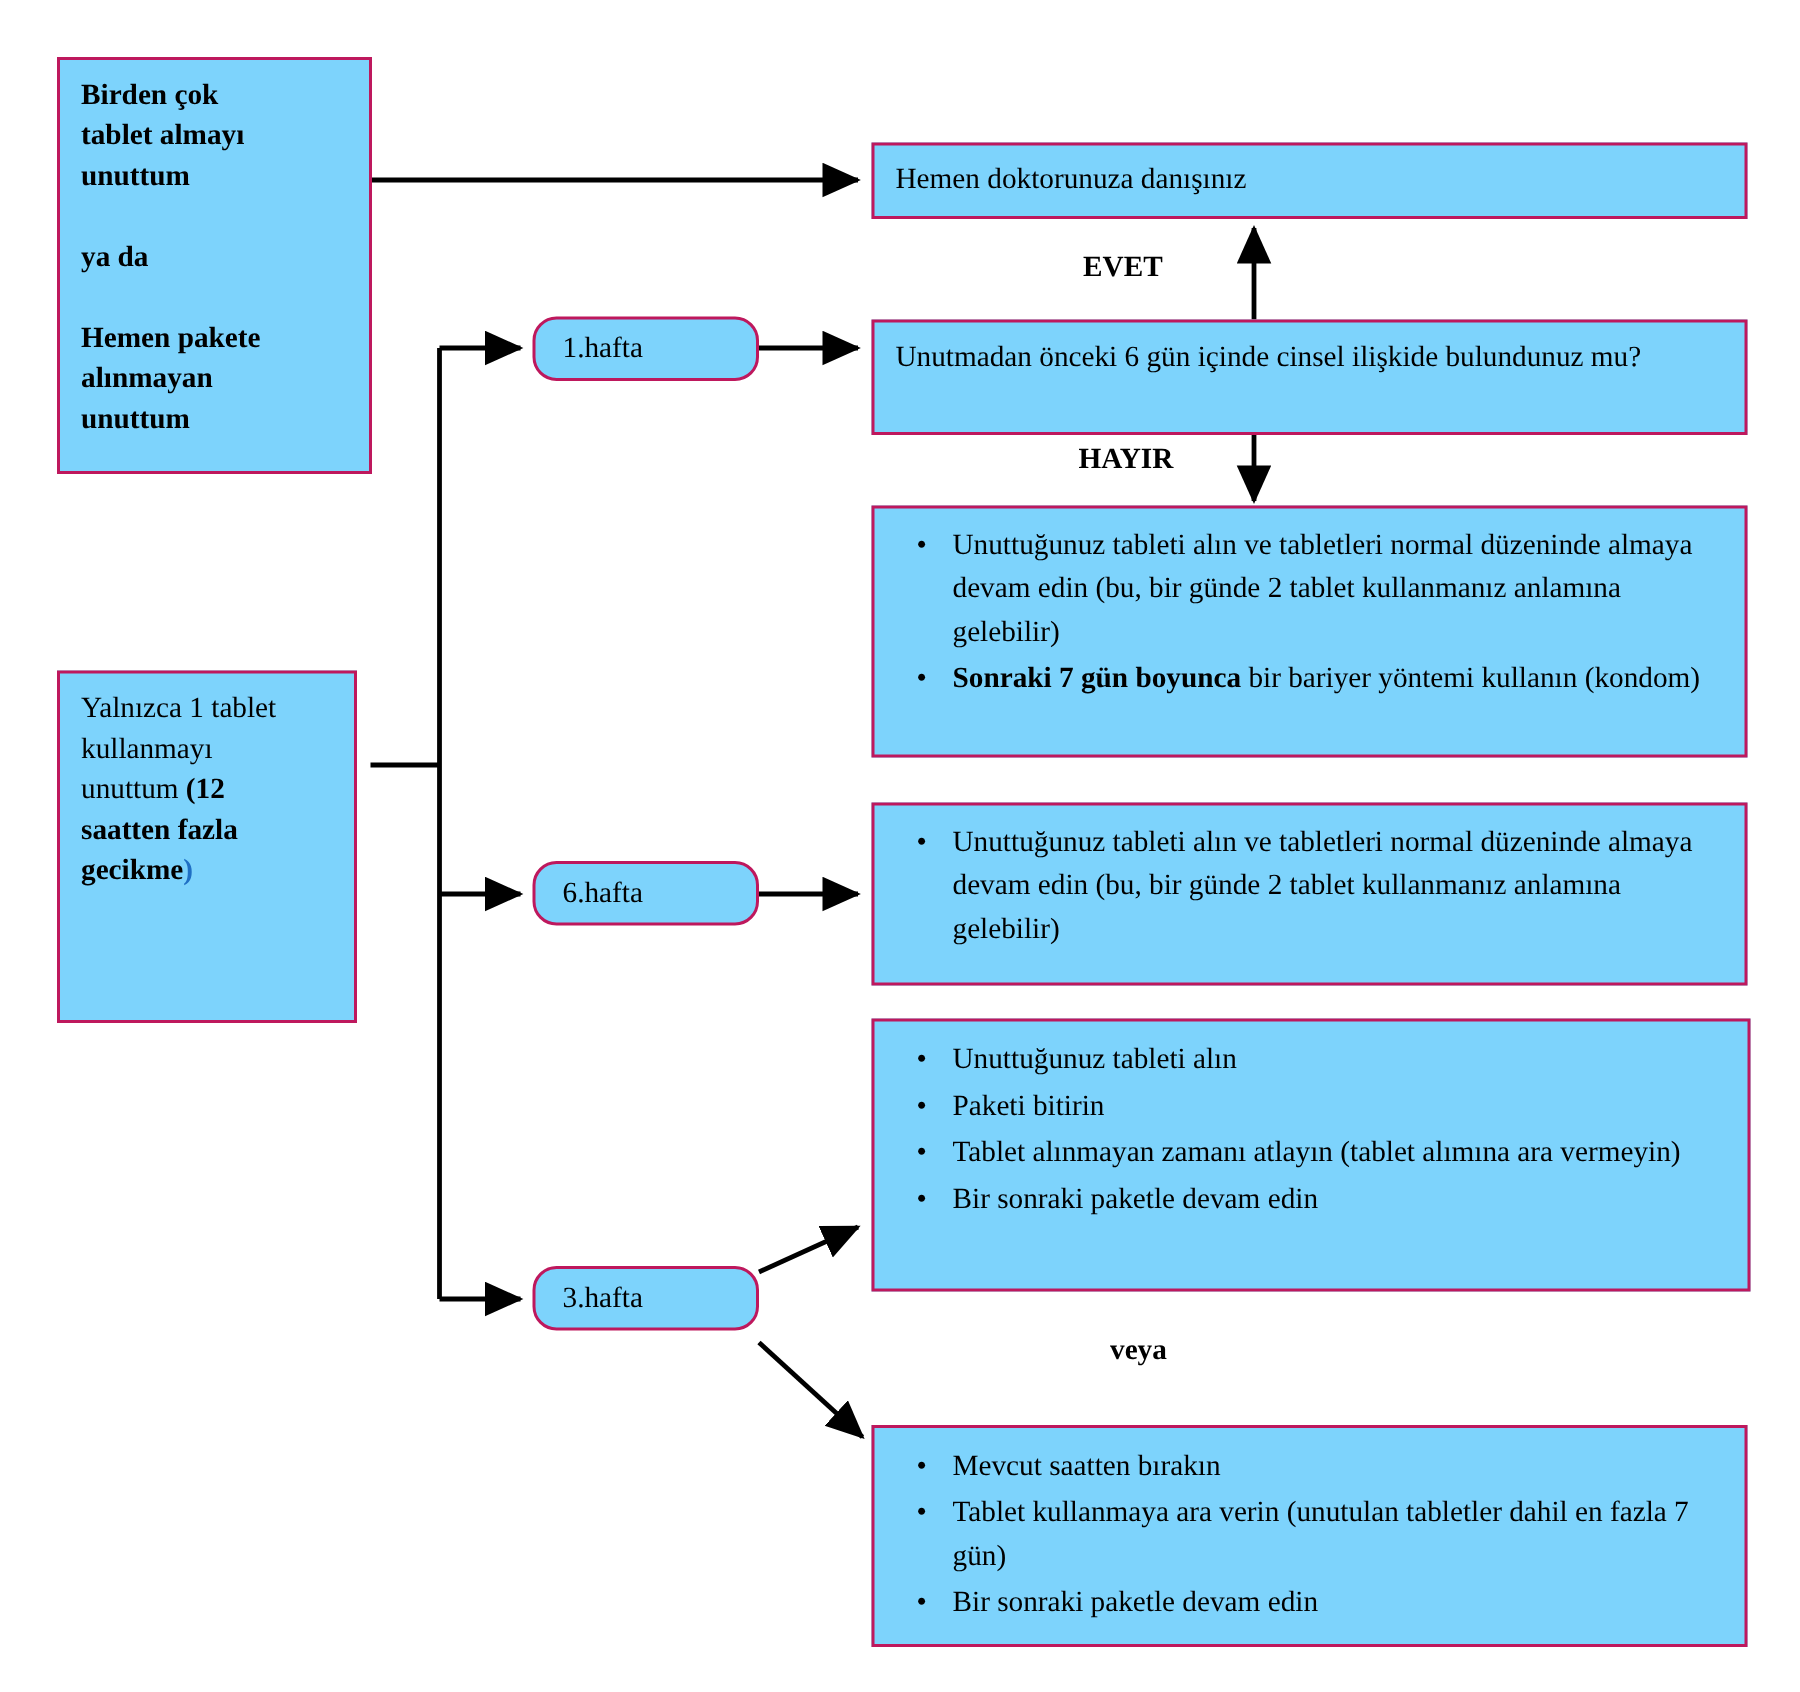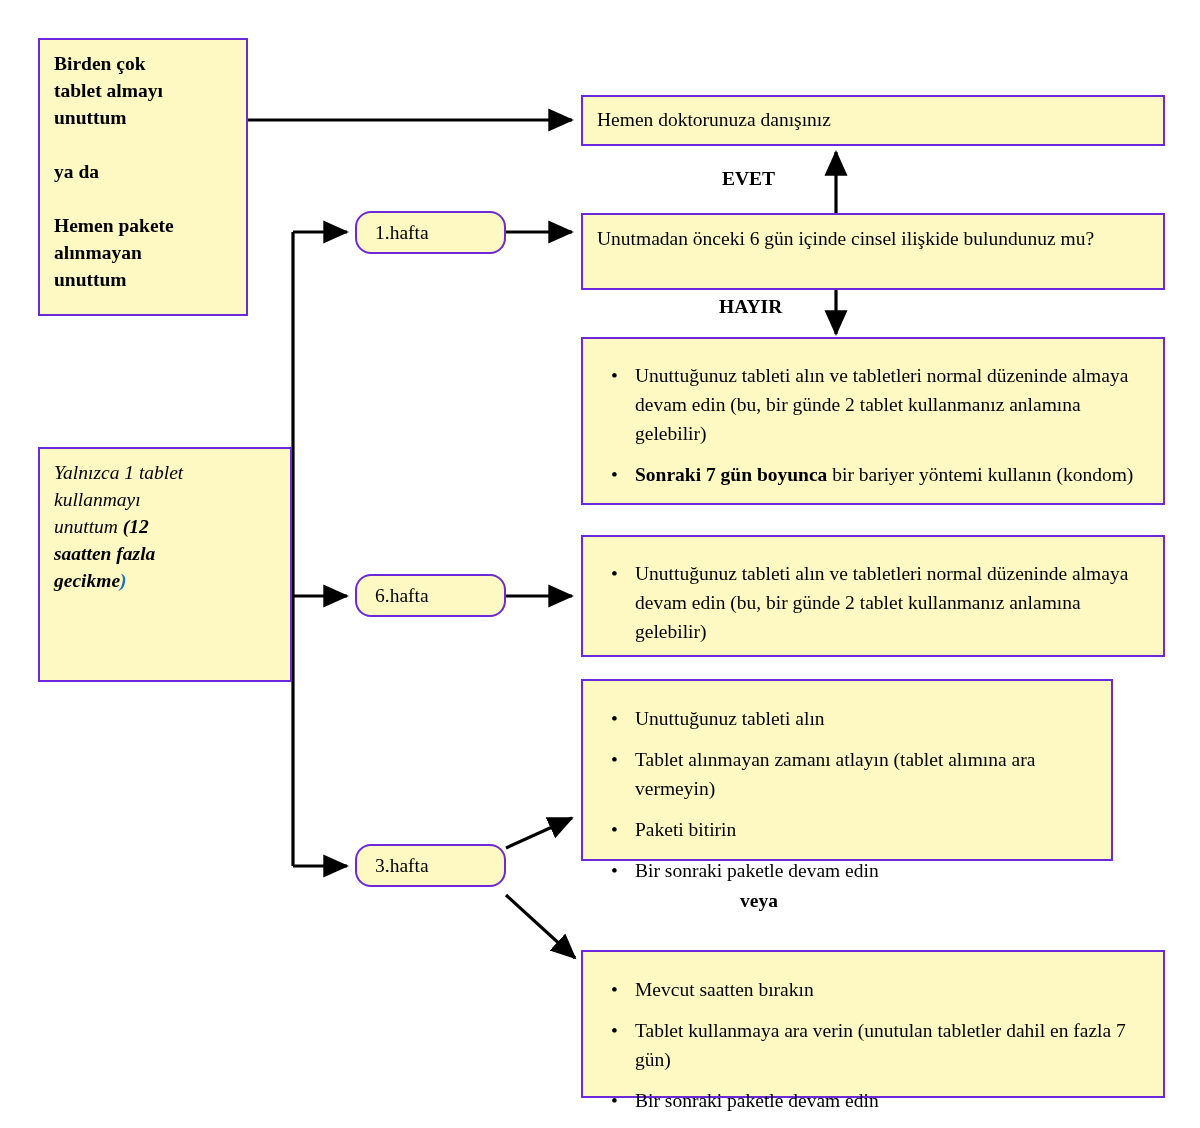--- a/index.html
+++ b/index.html
@@ -2,34 +2,34 @@
 <html><head>
 <meta charset="utf-8">
 <title>Flowchart</title>
 <style>
   html,body{margin:0;padding:0;background:#ffffff;}
   body{width:1200px;height:1128px;overflow:hidden;
        font-family:"Liberation Serif",serif;color:#000;}
   #stage{position:relative;width:1200px;height:1128px;}
   svg.layer{position:absolute;left:0;top:0;width:1200px;height:1128px;}
 
-  .node{position:absolute;box-sizing:border-box;border:2px solid #6d28d9;background:#fef9c3;}
+  .node{position:absolute;box-sizing:border-box;border:2px solid #be185d;background:#7dd3fc;}
   .node .inner{padding:10px 14px;}
 
   .txt{font-size:19.5px;line-height:27px;}
   .txt-b{font-weight:bold;}
   .blue-paren{color:#1F6FC4;font-weight:bold;}
 
   .week{display:flex;align-items:center;border-radius:16px;}
   .week .inner{padding-left:18px;font-size:19.5px;}
 
   .bigtxt{font-size:19.5px;line-height:29px;}
 
   ul.bl{margin:0;padding:0;list-style:none;}
-  ul.bl li{position:relative;padding-left:38px;margin:12px 0 2px 0;
+  ul.bl li{position:relative;padding-left:38px;margin:0 0 2px 0;
            font-size:19.5px;line-height:29px;}
   ul.bl li::before{content:"\2022";position:absolute;left:14px;top:0;
            font-size:19.5px;line-height:29px;}
 
   .edgelbl{position:absolute;font-weight:bold;font-size:19.5px;}
   .spacer{height:27px;}
 </style>
 </head>
 <body>
 
@@ -73,21 +73,21 @@
       <div>unuttum</div>
       <div class="spacer"></div>
       <div>ya da</div>
       <div class="spacer"></div>
       <div>Hemen pakete</div>
       <div>alınmayan</div>
       <div>unuttum</div>
     </div>
   </div>
 
-  <div class="node" style="left:38px;top:447px;width:254px;height:235px;font-style:italic;">
+  <div class="node" style="left:38px;top:447px;width:200px;height:235px;">
     <div class="inner txt">
       <div>Yalnızca 1 tablet</div>
       <div>kullanmayı</div>
       <div><span>unuttum </span><span class="txt-b">(12</span></div>
       <div class="txt-b">saatten fazla</div>
       <div><span class="txt-b">gecikme</span><span class="blue-paren">)</span></div>
     </div>
   </div>
 
   <div class="node week" style="left:355px;top:211px;width:151px;height:43px;">
@@ -124,26 +124,26 @@
   </div>
 
   <div class="node" style="left:581px;top:535px;width:584px;height:122px;">
     <div class="inner" style="padding-top:10px;">
       <ul class="bl">
         <li><span class="txt-b"></span><span>Unuttuğunuz tableti alın ve tabletleri normal düzeninde almaya devam edin (bu, bir günde 2 tablet kullanmanız anlamına gelebilir)</span></li>
       </ul>
     </div>
   </div>
 
-  <div class="node" style="left:581px;top:679px;width:532px;height:182px;">
+  <div class="node" style="left:581px;top:679px;width:586px;height:182px;">
     <div class="inner" style="padding-top:11px;">
       <ul class="bl">
         <li><span>Unuttuğunuz tableti alın</span></li>
+        <li><span>Paketi bitirin</span></li>
         <li><span>Tablet alınmayan zamanı atlayın (tablet alımına ara vermeyin)</span></li>
-        <li><span>Paketi bitirin</span></li>
         <li><span>Bir sonraki paketle devam edin</span></li>
       </ul>
     </div>
   </div>
 
   <div class="node" style="left:581px;top:950px;width:584px;height:148px;">
     <div class="inner" style="padding-top:11px;">
       <ul class="bl">
         <li><span>Mevcut saatten bırakın</span></li>
         <li><span>Tablet kullanmaya ara verin (unutulan tabletler dahil en fazla 7 gün)</span></li>

